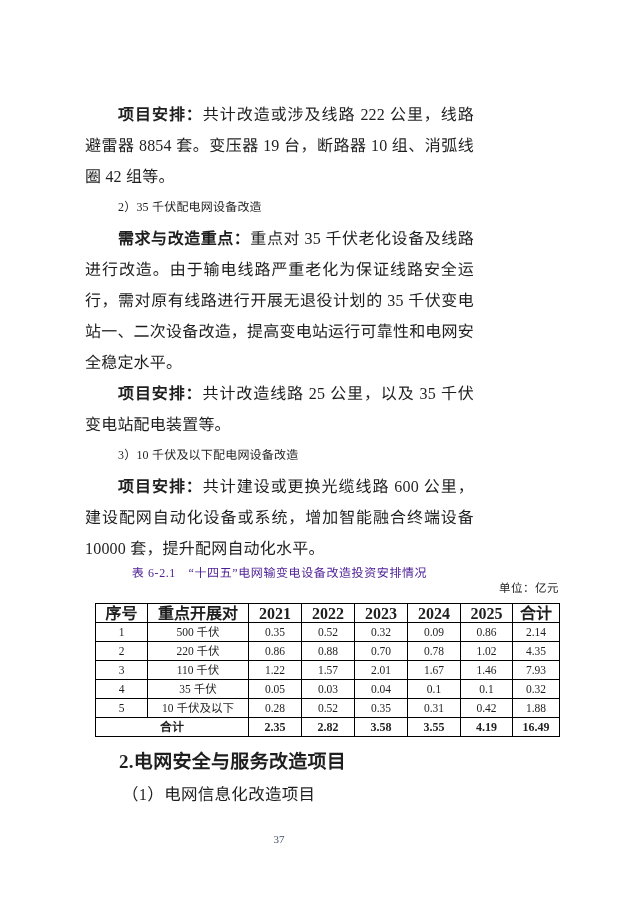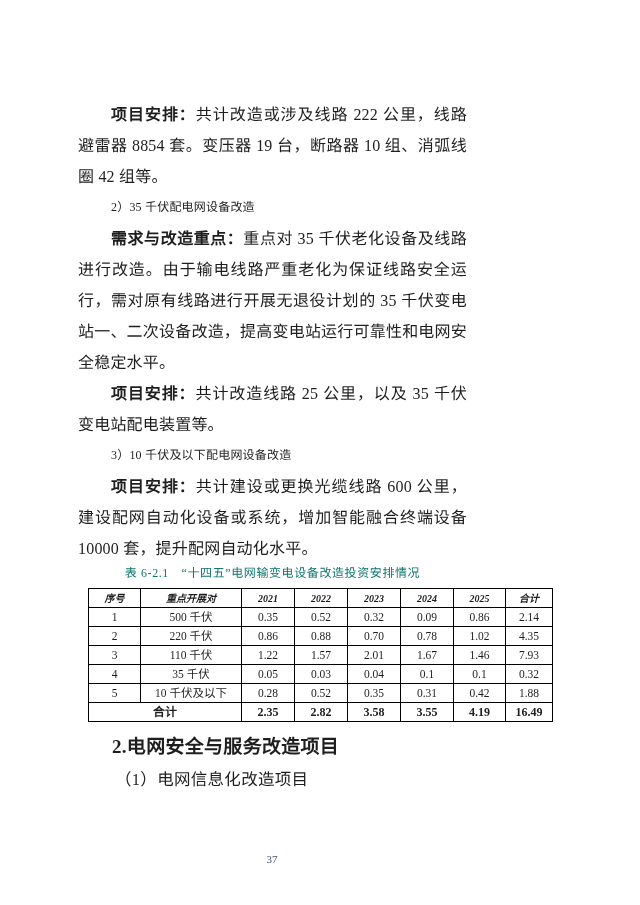--- a/index.html
+++ b/index.html
@@ -1,62 +1,62 @@
 <!DOCTYPE html>
 <html lang="zh-CN"><head>
 <meta charset="utf-8">
 <style>
   html,body{margin:0;padding:0;}
   body{
     width:640px;height:905px;background:#ffffff;overflow:hidden;
     font-family:"Liberation Serif","DejaVu Serif",serif;
     color:#1e1e1e;
   }
-  .page{position:relative;width:544px;height:905px;background:#ffffff;}
+  .page{position:relative;width:544px;height:905px;background:#ffffff;margin-left:7px;}
   .content{padding:99px 77px 0 78px;}
   .body-para{
     margin:0;font-size:16px;line-height:31px;
     text-align:justify;text-indent:33px;
     letter-spacing:0.2px;
   }
   .lead{font-weight:bold;}
   .sub-heading{
     margin:0;font-size:12px;line-height:31px;
     text-indent:33px;letter-spacing:0.2px;
   }
   .table-caption{
     margin:1px 0 0 0;font-size:12px;line-height:16px;
-    text-align:center;letter-spacing:0.6px;color:#0f766e;
+    text-align:center;letter-spacing:0.6px;color:#4c1d95;
   }
   .table-block{width:464px;margin-left:10px;}
   .unit-note{
     margin:0;font-size:11.5px;line-height:15px;
     text-align:right;letter-spacing:0.5px;
   }
   table.invest{
     margin-top:7px;width:464px;table-layout:fixed;
     border-collapse:collapse;border:1.5px solid #000;
   }
   table.invest th,table.invest td{
     border:1px solid #000;height:18px;padding:0 1px;
     text-align:center;vertical-align:middle;
     font-size:11.5px;line-height:13px;overflow:hidden;white-space:nowrap;
   }
-  table.invest th{font-weight:bold;font-size:10px;font-style:italic;}
+  table.invest th{font-weight:bold;font-size:16px;}
   table.invest tr.total-row td{font-weight:bold;font-size:12px;}
   .heading-2{
     margin:11px 0 0 0;font-size:19px;font-weight:bold;
     line-height:28px;text-indent:34px;letter-spacing:0.3px;
   }
   .heading-3{
     margin:5px 0 0 0;font-size:16.5px;font-weight:normal;
     line-height:28px;text-indent:37px;letter-spacing:0.3px;
   }
   .page-number{
-    position:absolute;top:852px;left:0;width:100%;
+    position:absolute;top:832px;left:0;width:100%;
     text-align:center;font-size:11px;line-height:14px;color:#44546a;
   }
 </style>
 </head>
 <body>
 
 <div class="page">
   <div class="content">
 
     <p class="body-para"><span class="lead">项目安排：</span><span>共计改造或涉及线路 222 公里，线路避雷器 8854 套。变压器 19 台，断路器 10 组、消弧线圈 42 组等。</span></p>
@@ -68,20 +68,21 @@
     <p class="body-para"><span class="lead">项目安排：</span><span>共计改造线路 25 公里，以及 35 千伏变电站配电装置等。</span></p>
 
     <p class="sub-heading">3）10 千伏及以下配电网设备改造</p>
 
 
     <p class="body-para"><span class="lead">项目安排：</span><span>共计建设或更换光缆线路 600 公里，建设配网自动化设备或系统，增加智能融合终端设备 10000 套，提升配网自动化水平。</span></p>
 
     <p class="table-caption">表 6-2.1　“十四五”电网输变电设备改造投资安排情况</p>
 
     <div class="table-block">
+      <p class="unit-note">单位：亿元</p>
 
       <table class="invest">
         <colgroup>
           <col style="width:52px">
             <col style="width:101px">
           <col style="width:53px">
             <col style="width:53px">
             <col style="width:53px">
           <col style="width:53px">
             <col style="width:52px">

